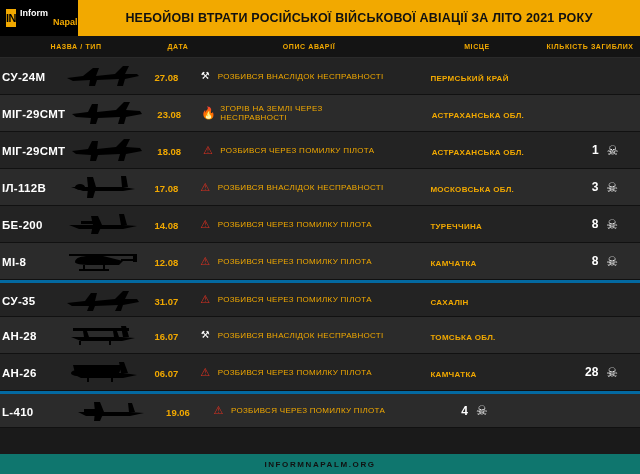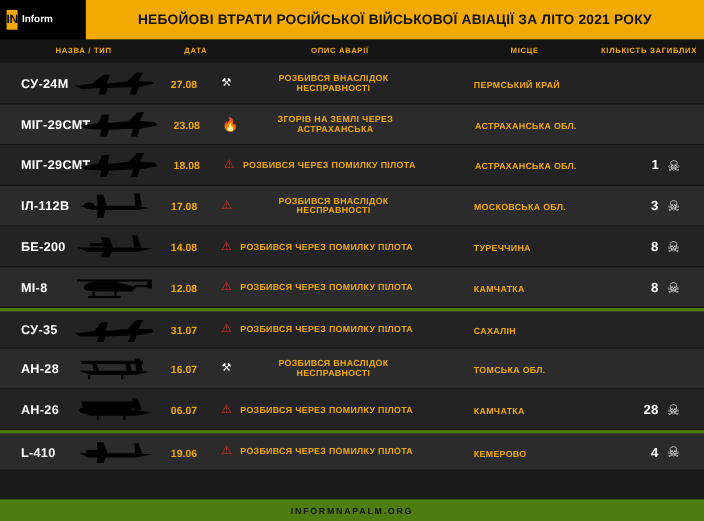--- a/index.html
+++ b/index.html
@@ -38,21 +38,21 @@
     background: #f2a900;
     color: #000;
     font-size: 11px;
     font-weight: bold;
     display: flex;
     align-items: center;
     justify-content: center;
     letter-spacing: -0.5px;
   }
   .logo-words {
-    display: flex; 
+    display: flex; flex-direction: column;
     line-height: 1.05;
   }
   .logo-words span:first-child { color: #fff; font-size: 9px; font-weight: bold; }
   .logo-words span:last-child { color: #f2a900; font-size: 9px; font-weight: bold; margin-left: 33px; }
 
   .title-bar {
     flex: 1 1 auto;
     height: 36px;
     background: #f2a900;
     color: #111;
@@ -83,24 +83,24 @@
   
   .rows { flex: 1 1 auto; }
   .row {
     display: flex;
     align-items: center;
     height: 37px;
     border-bottom: 1px solid #111;
   }
   .row.dark  { background: #232323; }
   .row.light { background: #2b2b2b; }
-  .row.sep   { border-top: 3px solid #4d7c0f; }
-
-  
-  .c-name  { width: 66px; padding-left: 19px; }
+  .row.sep   { border-top: 3px solid #0369a1; }
+
+  
+  .c-name  { width: 66px; padding-left: 2px; }
   .c-sil   { width: 86px; display: flex; align-items: center; justify-content: center; }
   .c-date  { width: 52px; text-align: center; }
   .c-desc  { width: 210px; display: flex; align-items: center; gap: 6px; padding-left: 8px; }
   .c-place { width: 126px; padding-left: 4px; margin-left: 39px; }
   .c-kill  { width: 100px; display: flex; align-items: center; justify-content: flex-start; gap: 8px; padding-left: 34px;}
 
   .hdr-name  { width: 152px; text-align: center; }
   .hdr-date  { width: 52px; text-align: center; }
   .hdr-desc  { width: 210px; text-align: center; }
   .hdr-place { width: 126px; text-align: center; }
@@ -114,23 +114,22 @@
   }
   .date {
     color: #f2a900;
     font-size: 9.5px;
     font-weight: bold;
     margin-top: 11px;
   }
   .desc {
     color: #f2a900;
     font-size: 8px;
-    font-weight: bold;
+    font-weight: normal;
     letter-spacing: 0.3px;
-    text-align: center;
   }
   .place {
     color: #f2a900;
     font-size: 8px;
     font-weight: bold;
     letter-spacing: 0.3px;
   }
   .killnum {
     color: #fff;
     font-size: 12px;
@@ -143,21 +142,21 @@
   .ico.warn { color: #e03020; }
   .ico.fire { color: #f26a00; font-size: 12px; }
   .ico.tool { color: #ffffff; font-size: 10px; }
 
   .sil { display: block; }
   .sil path, .sil polygon, .sil ellipse, .sil rect, .sil circle { fill: #000; }
 
   
   .footer {
     height: 20px;
-    background: #4d7c0f;
+    background: #0f766e;
     color: #111;
     font-size: 8px;
     font-weight: bold;
     letter-spacing: 1.6px;
     display: flex;
     align-items: center;
     justify-content: center;
     flex: 0 0 auto;
   }
 </style>
@@ -206,21 +205,21 @@
       <div class="row light">
         <div class="c-name"><span class="name">МІГ-29СМТ</span></div>
         <div class="c-sil">
           <svg class="sil" width="78" height="26" viewBox="0 0 78 26">
             <path d="M6 14 L22 12 L26 4 L32 4 L31 12 L50 10 L58 2 L64 2 L60 10 L74 11 L76 14 L60 17 L58 24 L52 24 L54 17 L32 18 L30 24 L24 24 L25 18 L10 17 Z"></path>
           </svg>
         </div>
         <div class="c-date"><span class="date">23.08</span></div>
         <div class="c-desc">
           <span class="ico fire">🔥</span>
-          <span class="desc">ЗГОРІВ НА ЗЕМЛІ ЧЕРЕЗ АСТРАХАНСЬКА</span>
+          <span class="desc">ЗГОРІВ НА ЗЕМЛІ ЧЕРЕЗ НЕСПРАВНОСТІ</span>
         </div>
         <div class="c-place"><span class="place">АСТРАХАНСЬКА ОБЛ.</span></div>
         <div class="c-kill">
           <span class="killnum"></span>
         </div>
       </div>
       <div class="row dark">
         <div class="c-name"><span class="name">МІГ-29СМТ</span></div>
         <div class="c-sil">
           <svg class="sil" width="78" height="26" viewBox="0 0 78 26">
@@ -378,21 +377,20 @@
             <path d="M24 23 h6 l4 -9 h-9 Z"></path>
             <path d="M58 5 h4 l3 9 h-6 Z"></path>
             <rect x="14" y="11" width="12" height="3"></rect>
           </svg>
         </div>
         <div class="c-date"><span class="date">19.06</span></div>
         <div class="c-desc">
           <span class="ico warn">⚠</span>
           <span class="desc">РОЗБИВСЯ ЧЕРЕЗ ПОМИЛКУ ПІЛОТА</span>
         </div>
-        <div class="c-place"><span class="place">КЕМЕРОВО</span></div>
         <div class="c-kill">
           <span class="killnum">4</span>
           <span class="skull">☠</span>
         </div>
       </div>
     </div>
 
   <div class="footer">INFORMNAPALM.ORG</div>
 </div>
 

